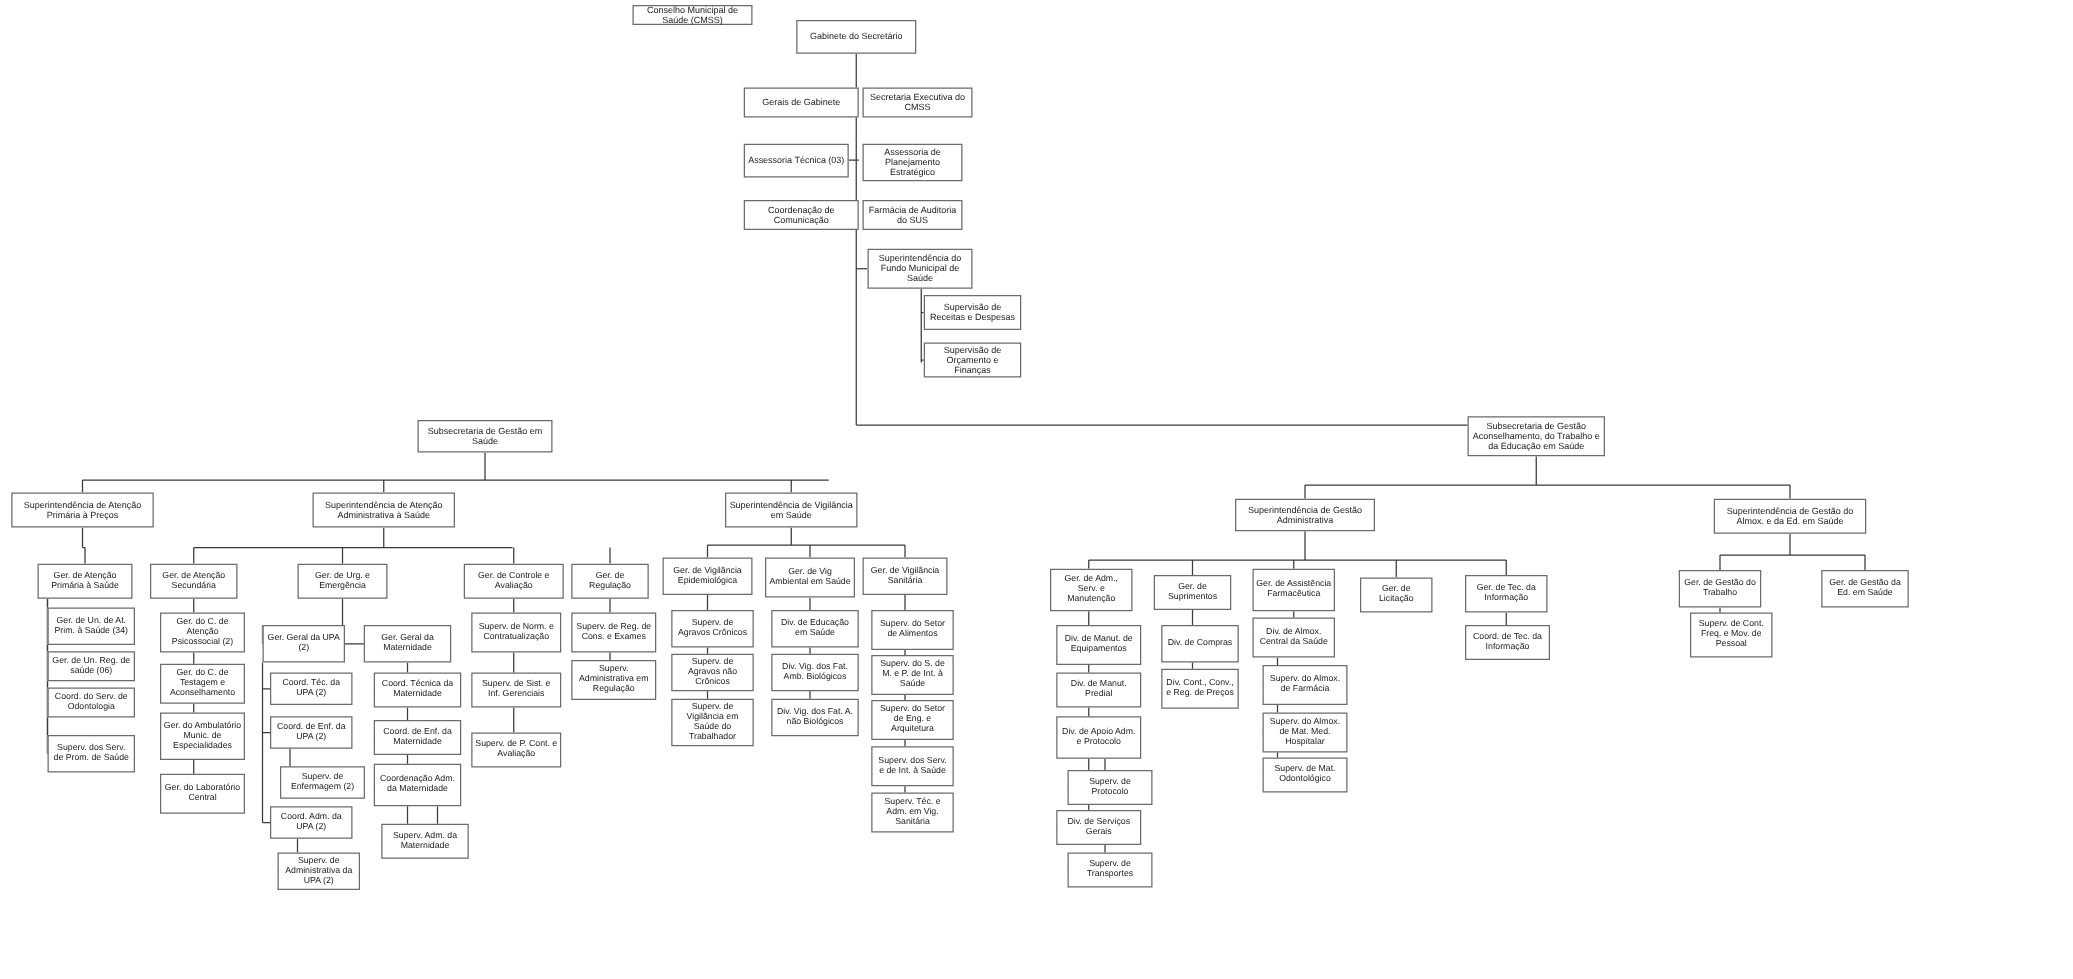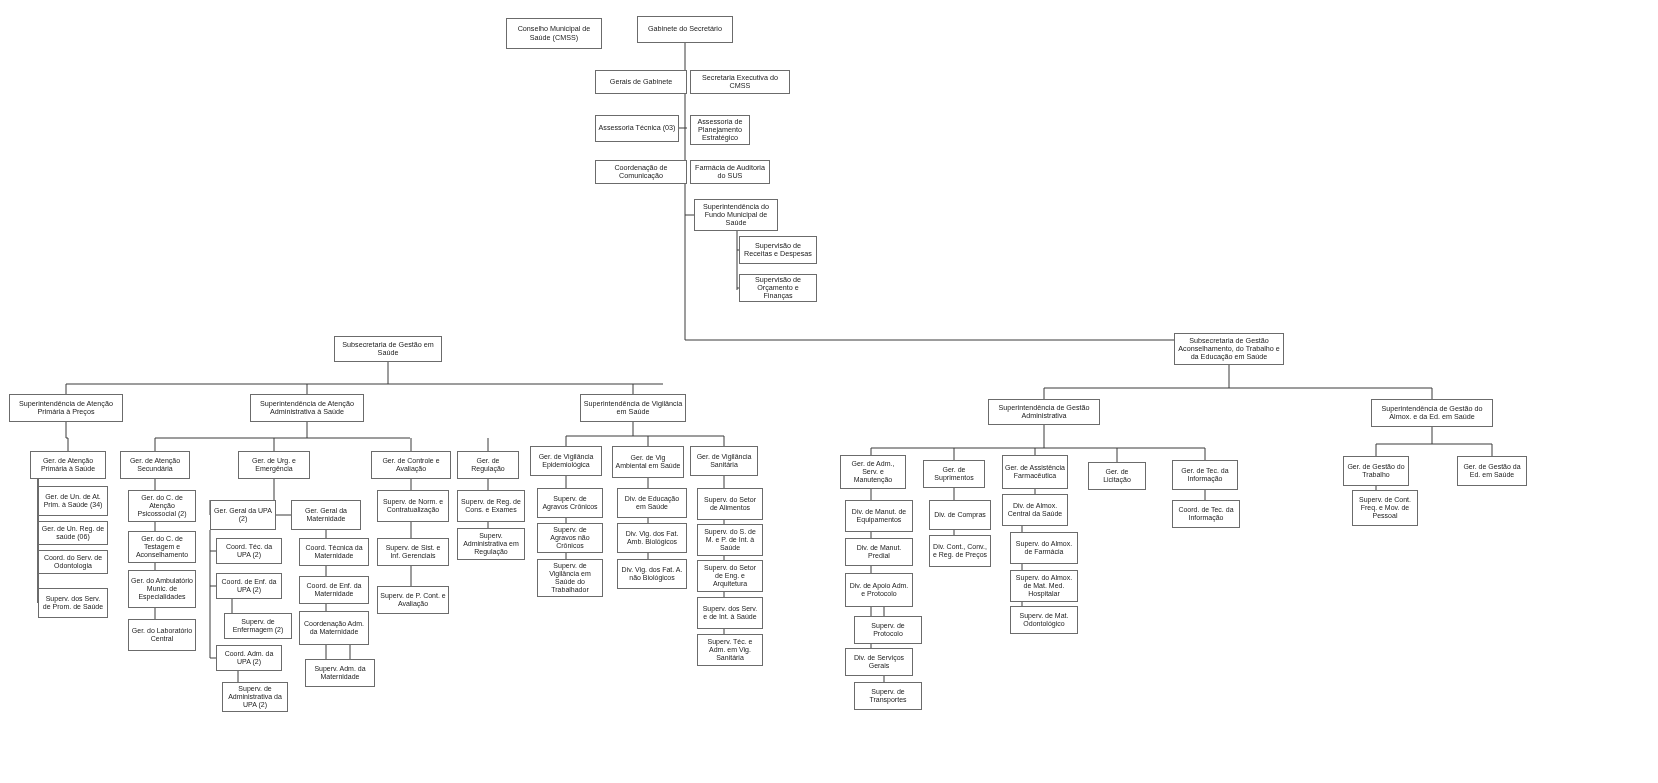--- a/index.html
+++ b/index.html
@@ -64,36 +64,36 @@
       <path d="M724,476 L724,650 M724,504 L697,504 M724,540 L697,540 M724,576 L697,576 M724,613 L697,613 M724,650 L697,650" stroke="#3a3a3a" stroke-width="1" fill="none"></path>
       <path d="M871,489 L871,662 M871,516 L845,516 M871,552 L845,552 M871,590 L845,590 M871,662 L845,662" stroke="#3a3a3a" stroke-width="1" fill="none"></path>
       <path d="M884,607 L884,630 M884,630 L854,630" stroke="#3a3a3a" stroke-width="1" fill="none"></path>
       <path d="M884,676 L884,696 M884,696 L854,696" stroke="#3a3a3a" stroke-width="1" fill="none"></path>
       <path d="M954,488 L954,551 M954,515 L929,515 M954,551 L929,551" stroke="#3a3a3a" stroke-width="1" fill="none"></path>
       <path d="M1035,489 L1035,510 M1035,510 L1002,510" stroke="#3a3a3a" stroke-width="1" fill="none"></path>
       <path d="M1022,526 L1022,620 M1022,548 L1010,548 M1022,586 L1010,586 M1022,620 L1010,620" stroke="#3a3a3a" stroke-width="1" fill="none"></path>
       <path d="M1205,490 L1205,514 M1205,514 L1172,514" stroke="#3a3a3a" stroke-width="1" fill="none"></path>
       <path d="M1376,486 L1376,508 M1376,508 L1352,508" stroke="#3a3a3a" stroke-width="1" fill="none"></path>
     </svg>
-<div class="node" style="left: 506px; top: 18px; width: 96px; height: 31px; font-size: 7.2px; border-color: rgb(107, 107, 107); color: rgb(26, 26, 26);">
+<div class="node" style="left: 506px; top: 4px; width: 96px; height: 16px; font-size: 7.2px; border-color: rgb(107, 107, 107); color: rgb(26, 26, 26);">
       <span>Conselho Municipal de Saúde (CMSS)</span>
     </div>
     <div class="node" style="left: 637px; top: 16px; width: 96px; height: 27px; font-size: 7.2px; border-color: rgb(107, 107, 107); color: rgb(26, 26, 26);">
       <span>Gabinete do Secretário</span>
     </div>
     <div class="node" style="left: 595px; top: 70px; width: 92px; height: 24px; font-size: 7.2px; border-color: rgb(107, 107, 107); color: rgb(26, 26, 26);">
       <span>Gerais de Gabinete</span>
     </div>
-    <div class="node" style="left: 690px; top: 70px; width: 100px; height: 24px; font-size: 7.2px; border-color: rgb(107, 107, 107); color: rgb(26, 26, 26);">
+    <div class="node" style="left: 690px; top: 70px; width: 88px; height: 24px; font-size: 7.2px; border-color: rgb(107, 107, 107); color: rgb(26, 26, 26);">
       <span>Secretaria Executiva do CMSS</span>
     </div>
     <div class="node" style="left: 595px; top: 115px; width: 84px; height: 27px; font-size: 7.2px; border-color: rgb(107, 107, 107); color: rgb(26, 26, 26);">
       <span>Assessoria Técnica (03)</span>
     </div>
-    <div class="node" style="left: 690px; top: 115px; width: 60px; height: 30px; font-size: 7.2px; border-color: rgb(107, 107, 107); color: rgb(26, 26, 26);">
+    <div class="node" style="left: 690px; top: 115px; width: 80px; height: 30px; font-size: 7.2px; border-color: rgb(107, 107, 107); color: rgb(26, 26, 26);">
       <span>Assessoria de Planejamento Estratégico</span>
     </div>
     <div class="node" style="left: 595px; top: 160px; width: 92px; height: 24px; font-size: 7.2px; border-color: rgb(107, 107, 107); color: rgb(26, 26, 26);">
       <span>Coordenação de Comunicação</span>
     </div>
     <div class="node" style="left: 690px; top: 160px; width: 80px; height: 24px; font-size: 7.2px; border-color: rgb(107, 107, 107); color: rgb(26, 26, 26);">
       <span>Farmácia de Auditoria do SUS</span>
     </div>
     <div class="node" style="left: 694px; top: 199px; width: 84px; height: 32px; font-size: 7.2px; border-color: rgb(107, 107, 107); color: rgb(26, 26, 26);">
       <span>Superintendência do Fundo Municipal de Saúde</span>

